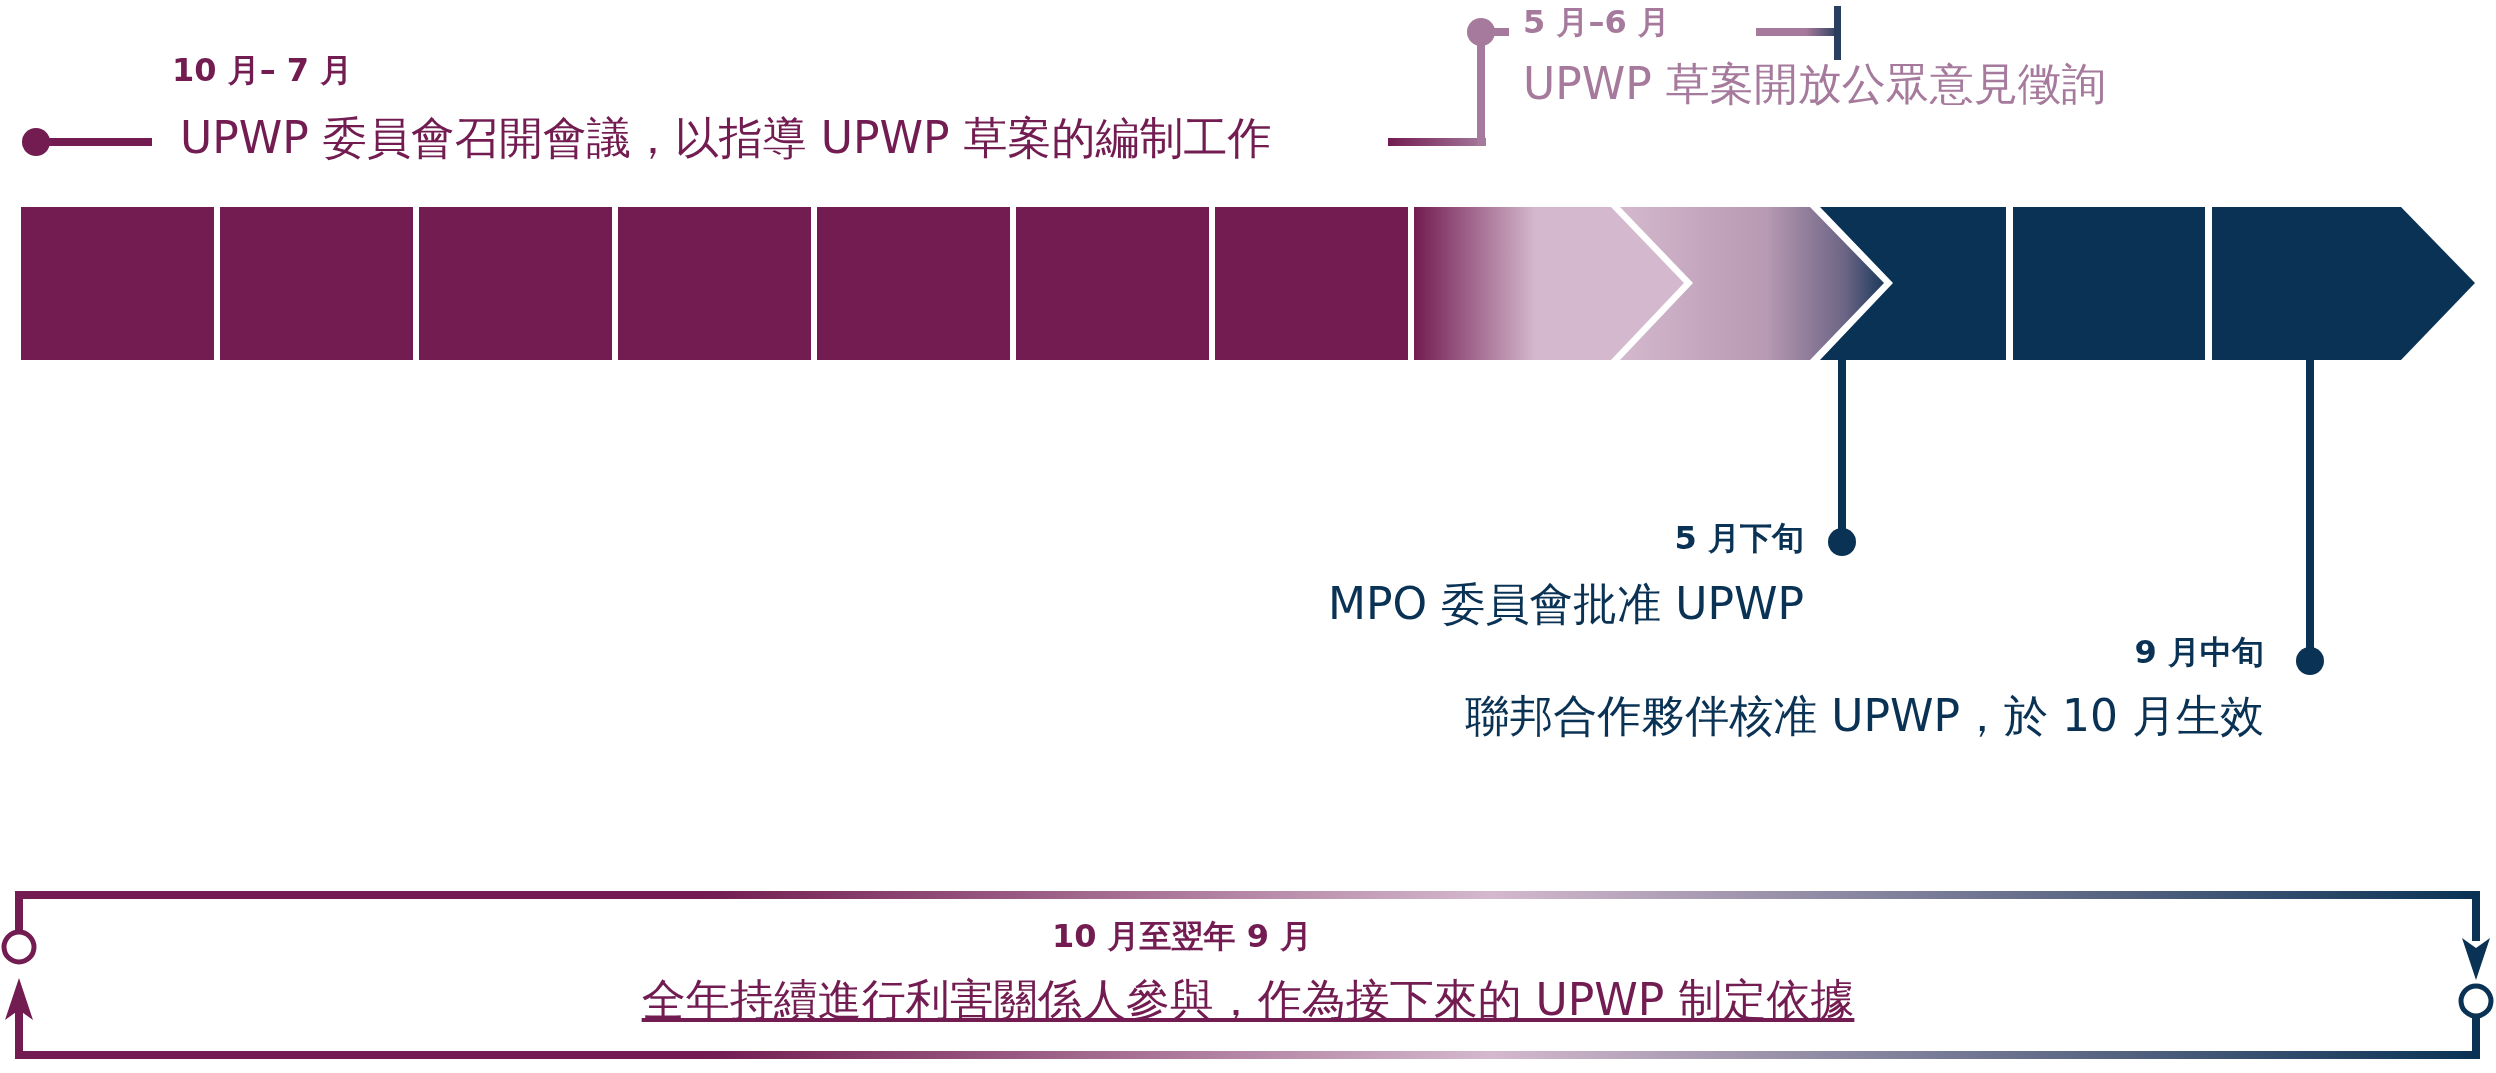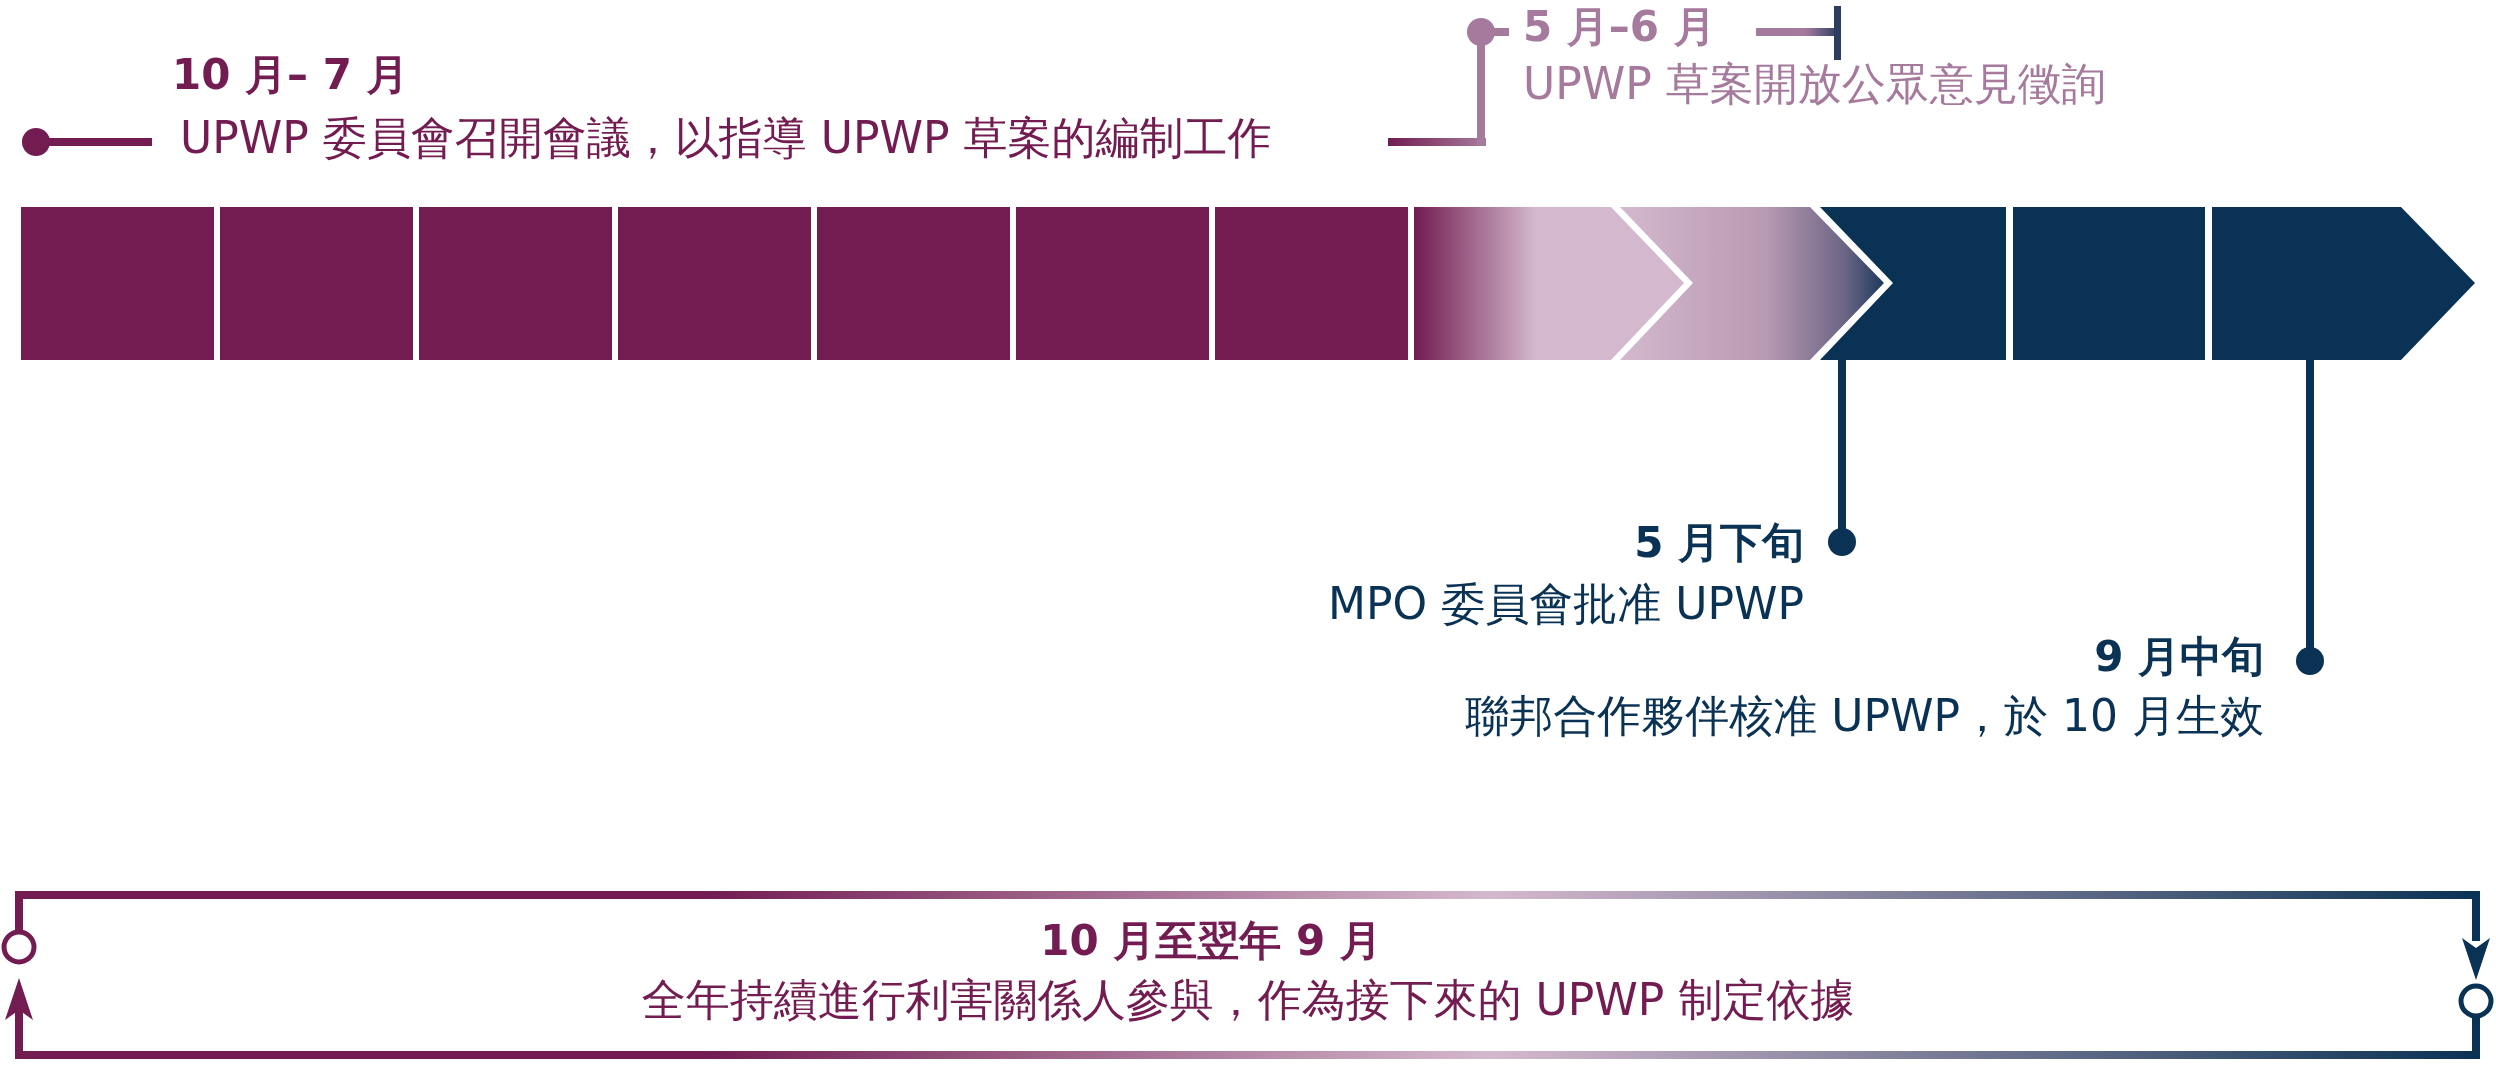--- a/index.html
+++ b/index.html
@@ -4,21 +4,21 @@
 <style>
   html, body { margin:0; padding:0; background:#ffffff; }
   body { width:2496px; height:1073px; position:relative; overflow:hidden;
          font-family:"DejaVu Sans", "Liberation Sans", sans-serif; }
   svg.canvas { position:absolute; left:0; top:0; }
   .txt { position:absolute; white-space:nowrap; line-height:1; }
   .bold { font-weight:bold; }
   .plum { color:#721c51; }
   .mauve { color:#a67a9c; }
   .navy { color:#0a3254; }
-  .h { font-size:42px; }
+  .h { font-size:32px; }
   .b { font-size:44px; }
   .ra { text-align:right; }
   .ctr { text-align:center; }
 </style>
 </head>
 <body>
 
 <svg class="canvas" width="2496" height="1073" viewBox="0 0 2496 1073">
   <defs>
     <linearGradient id="gSeg8" x1="0" x2="1" y1="0" y2="0">
@@ -107,14 +107,14 @@
 
 <div class="txt bold mauve h" style="left:1523px; top:6px;">5 月–6 月</div>
 <div class="txt mauve b" style="left:1523px; top:62px;">UPWP 草案開放公眾意見徵詢</div>
 
 <div class="txt bold navy h ra" style="right:692px; top:522px;">5 月下旬</div>
 <div class="txt navy b ra" style="right:692px; top:582px;">MPO 委員會批准 UPWP</div>
 
 <div class="txt bold navy h ra" style="right:232px; top:636px;">9 月中旬</div>
 <div class="txt navy b ra" style="right:232px; top:694px;">聯邦合作夥伴核准 UPWP，於 10 月生效</div>
 
-<div class="txt bold plum h ctr" style="left:0; width:2364px; top:920px;padding-left:29px;">10 月至翌年 9 月</div>
-<div class="txt plum b ctr" style="left:0; width:2496px; top:978px;">全年持續進行利害關係人參與，作為接下來的 UPWP 制定依據</div>
+<div class="txt bold plum h ctr" style="left:0; width:2364px; top:920px;">10 月至翌年 9 月</div>
+<div class="txt plum b ctr" style="left:0; width:2496px; top:978px;text-decoration:underline;">全年持續進行利害關係人參與，作為接下來的 UPWP 制定依據</div>
 
 </body></html>

